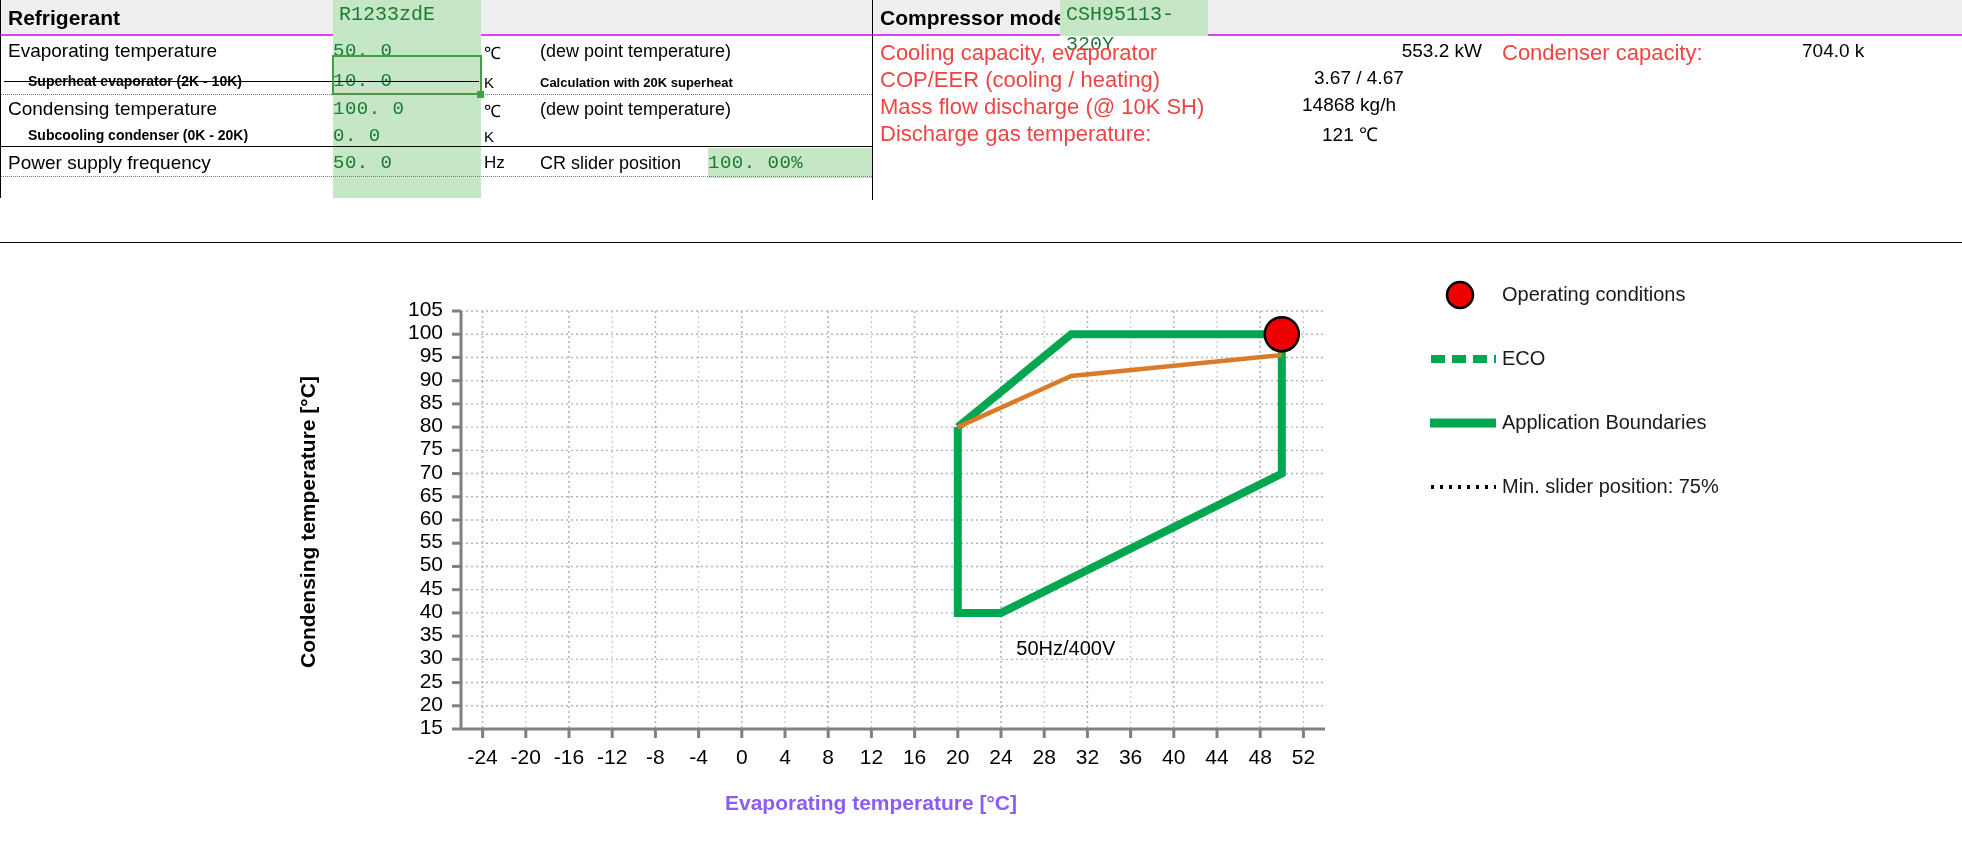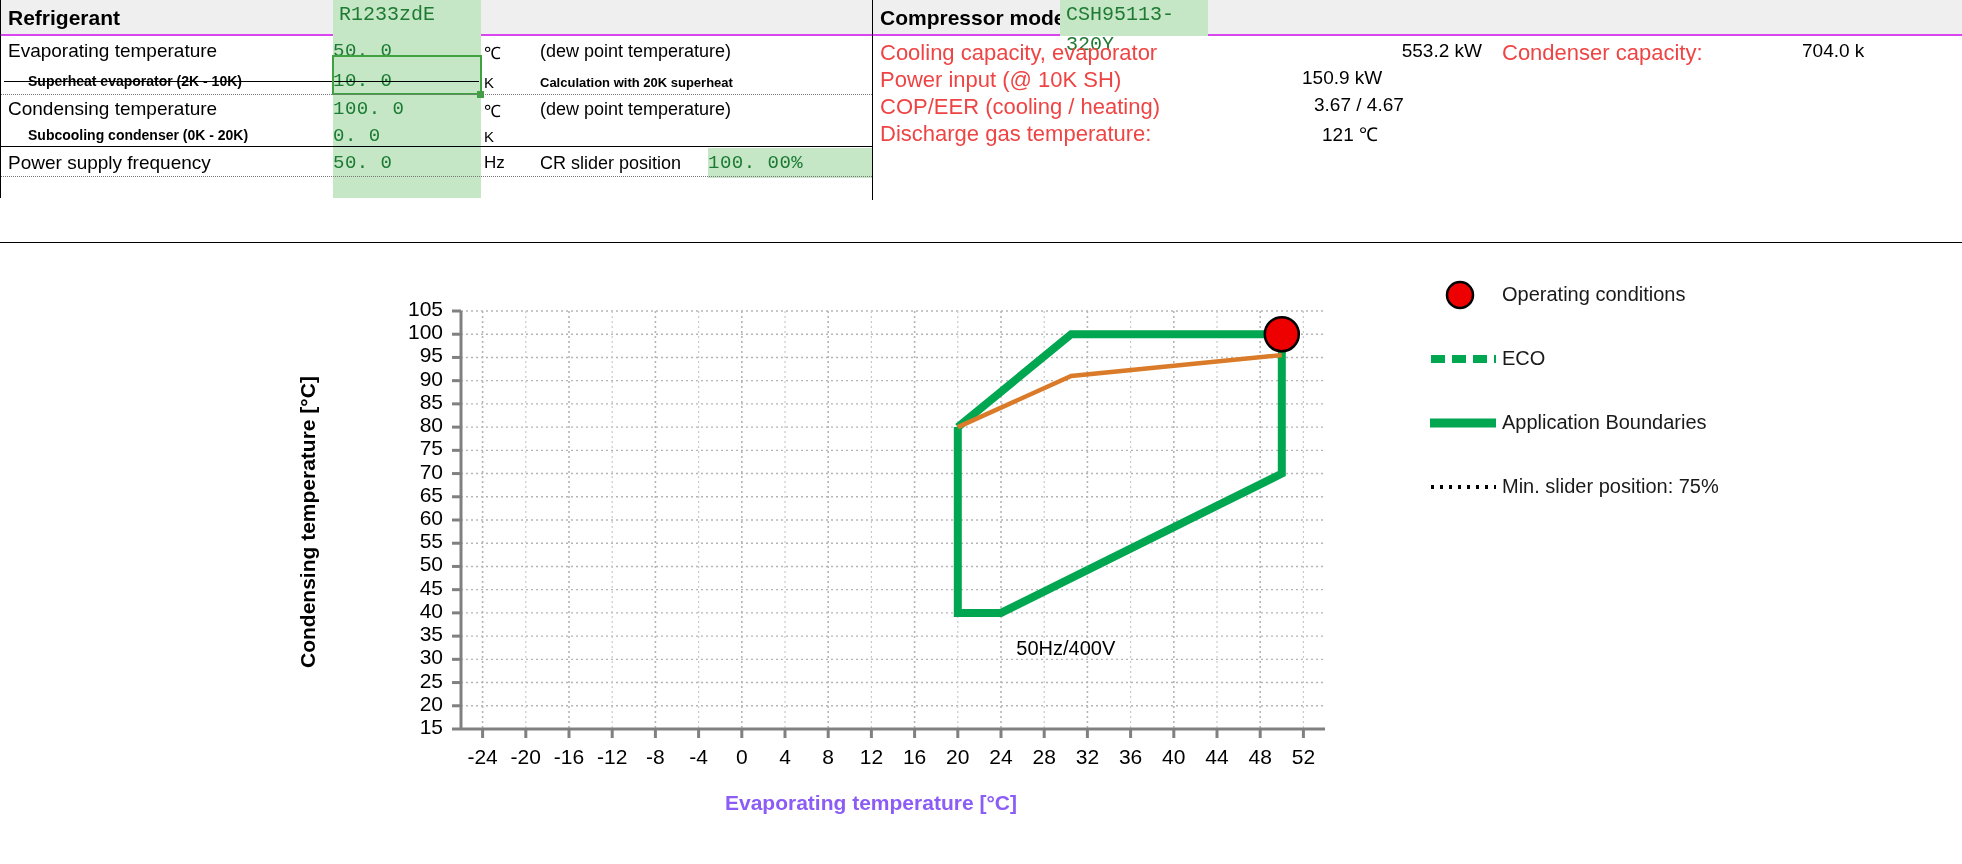--- a/index.html
+++ b/index.html
@@ -142,31 +142,31 @@
       <div class="hdr-value" style="left:188px;width:148px;">CSH95113-320Y</div>
     </div>
 
     <div class="row" style="height:27px;">
       <div class="rv-label">Cooling capacity, evaporator</div>
       <div class="rv-num" style="left:430px;width:180px;text-align:right;">553.2 kW</div>
       <div class="rv-label" style="left:630px;">Condenser capacity:</div>
       <div class="rv-num" style="left:930px;">704.0 k</div>
     </div>
 
-    <div class="row" style="height:27px;">
-      <div class="rv-label">Power input (@ 10K SH)</div>
-      <div class="rv-num" style="left:430px;width:180px;text-align:left;">150.9 kW</div>
-    </div>
 
 
     <div class="row" style="height:27px;">
       <div class="rv-label">COP/EER (cooling / heating)</div>
       <div class="rv-num" style="left:442px;width:180px;text-align:left;">3.67 /  4.67</div>
     </div>
 
+    <div class="row" style="height:27px;">
+      <div class="rv-label">Mass flow discharge (@ 10K SH)</div>
+      <div class="rv-num" style="left:430px;width:180px;text-align:left;">14868 kg/h</div>
+    </div>
 
     <div class="row" style="height:27px;">
       <div class="rv-label">Discharge gas temperature:</div>
       <div class="rv-num" style="left:450px;width:180px;text-align:left;">121 ℃</div>
     </div>
 
     <div class="vsep" style="left:0;height:200px;"></div>
   </div>
 </div>
 

